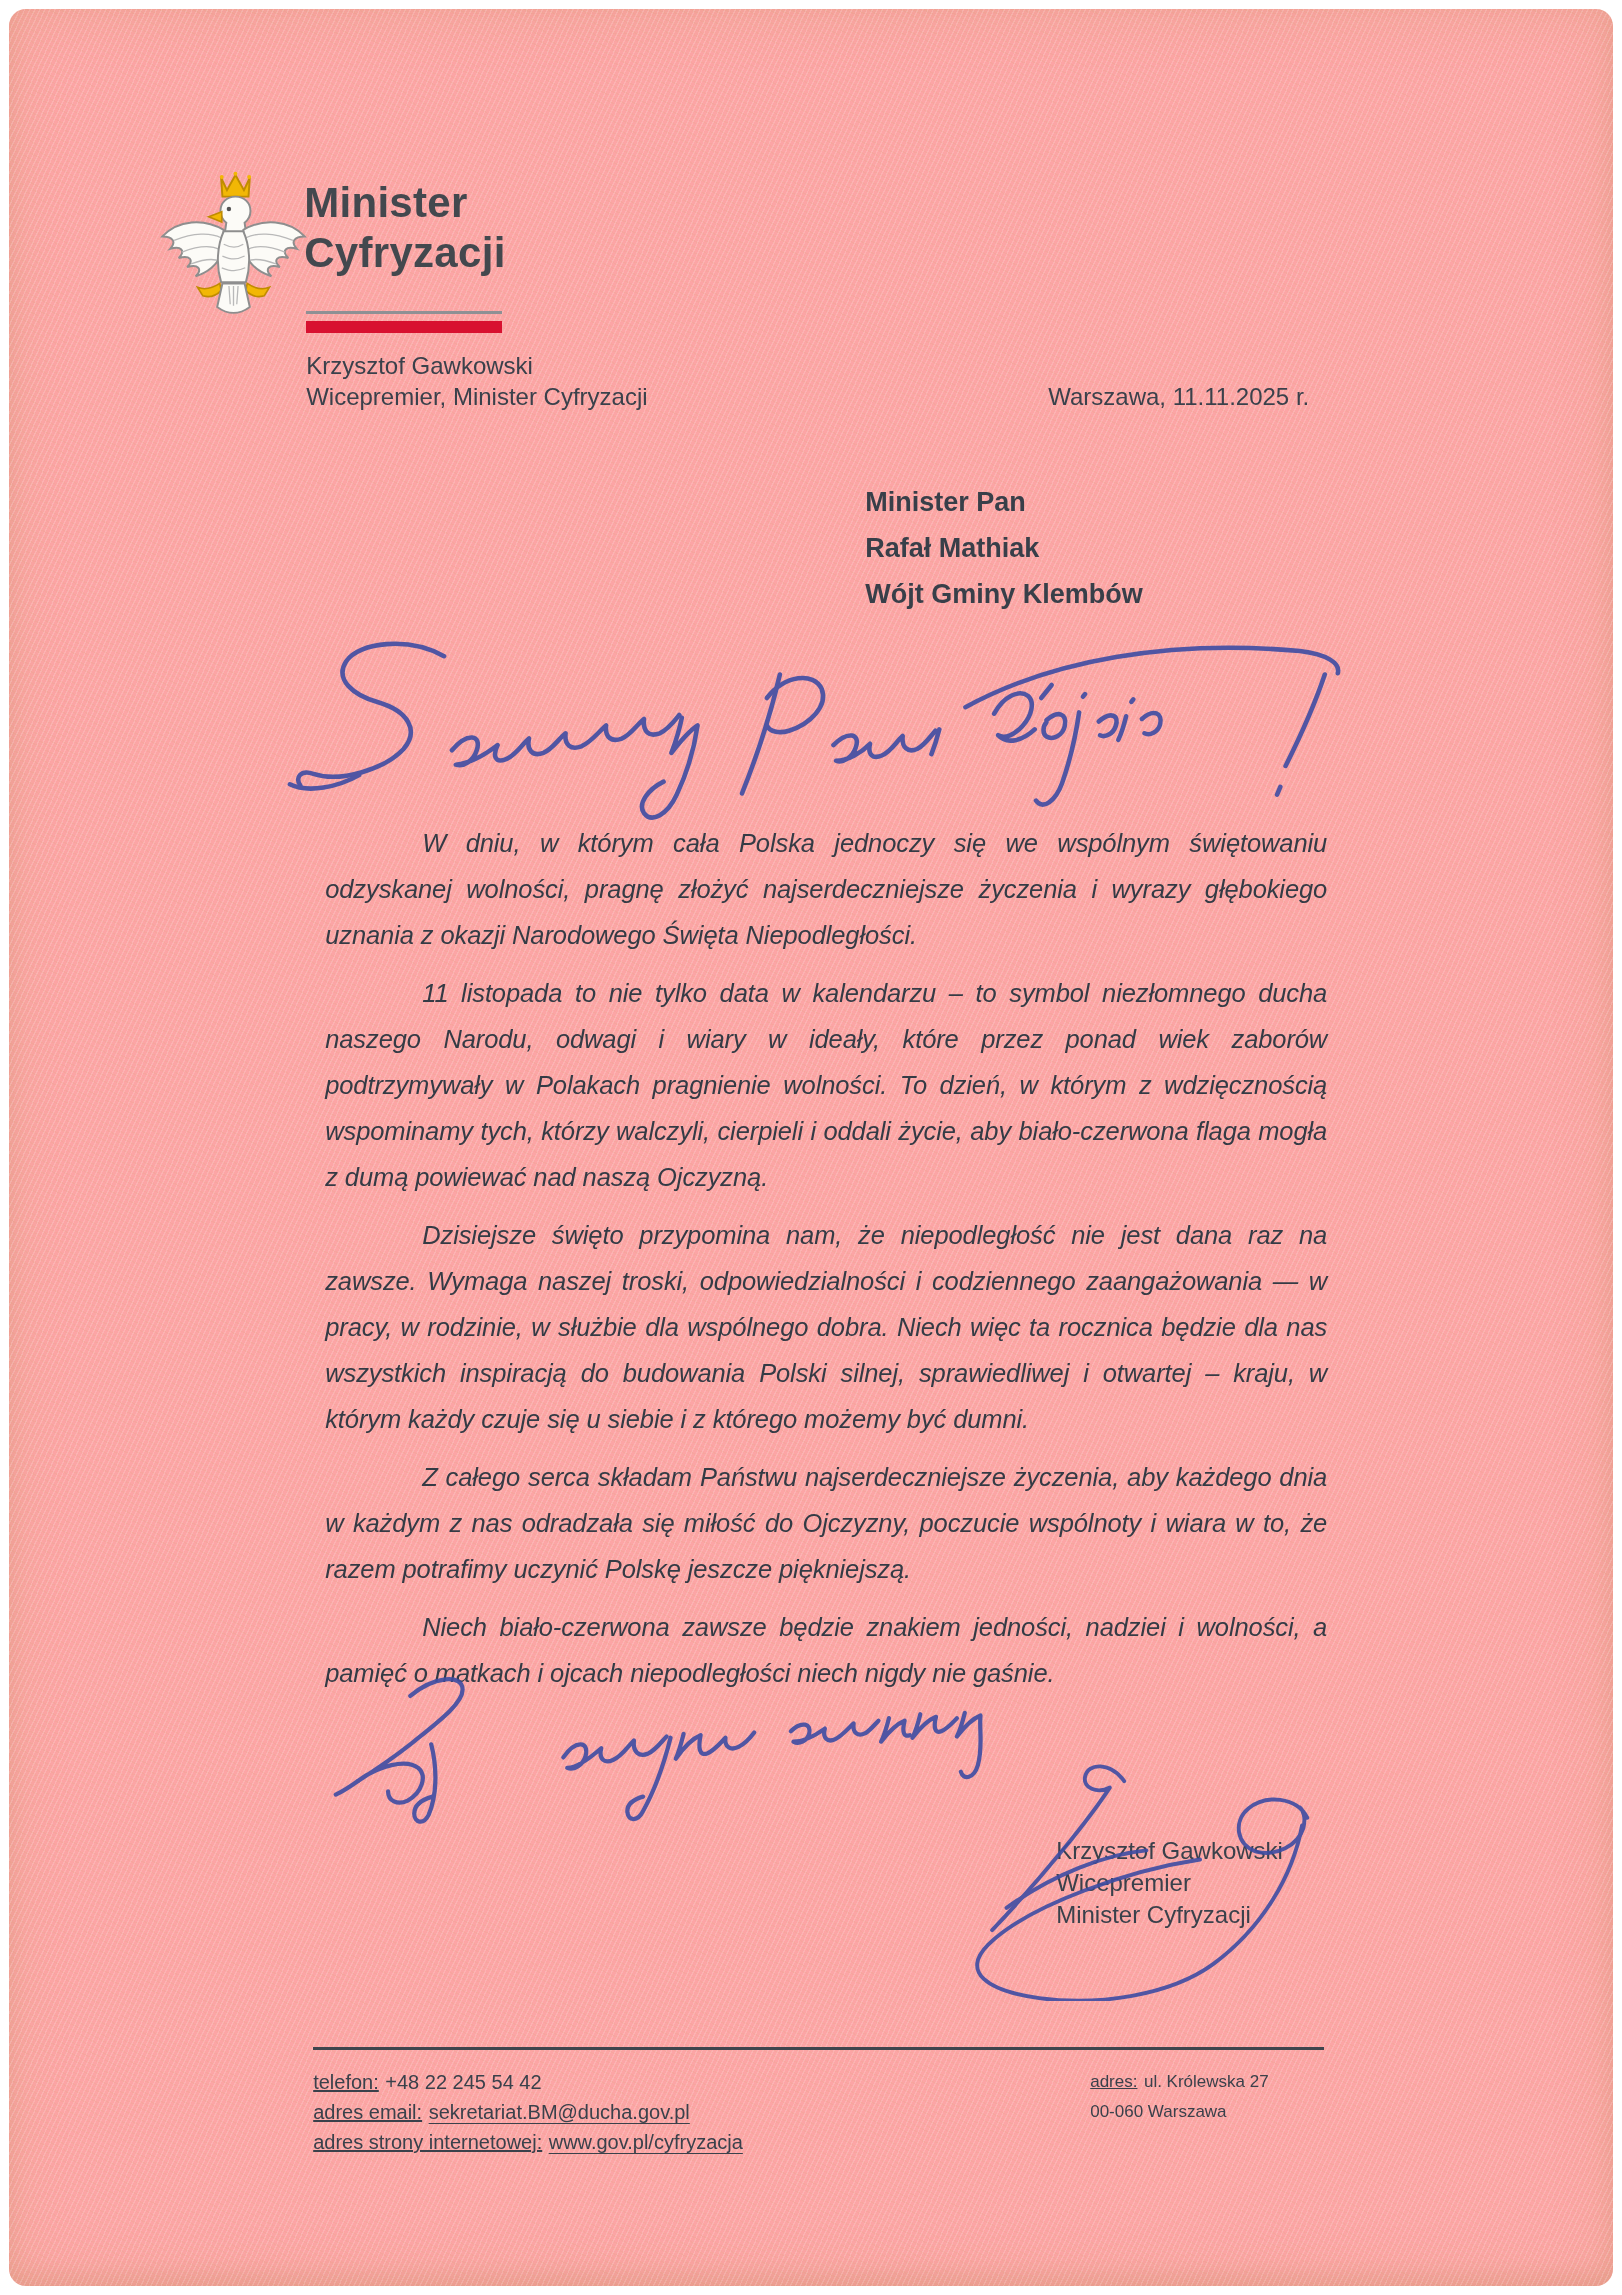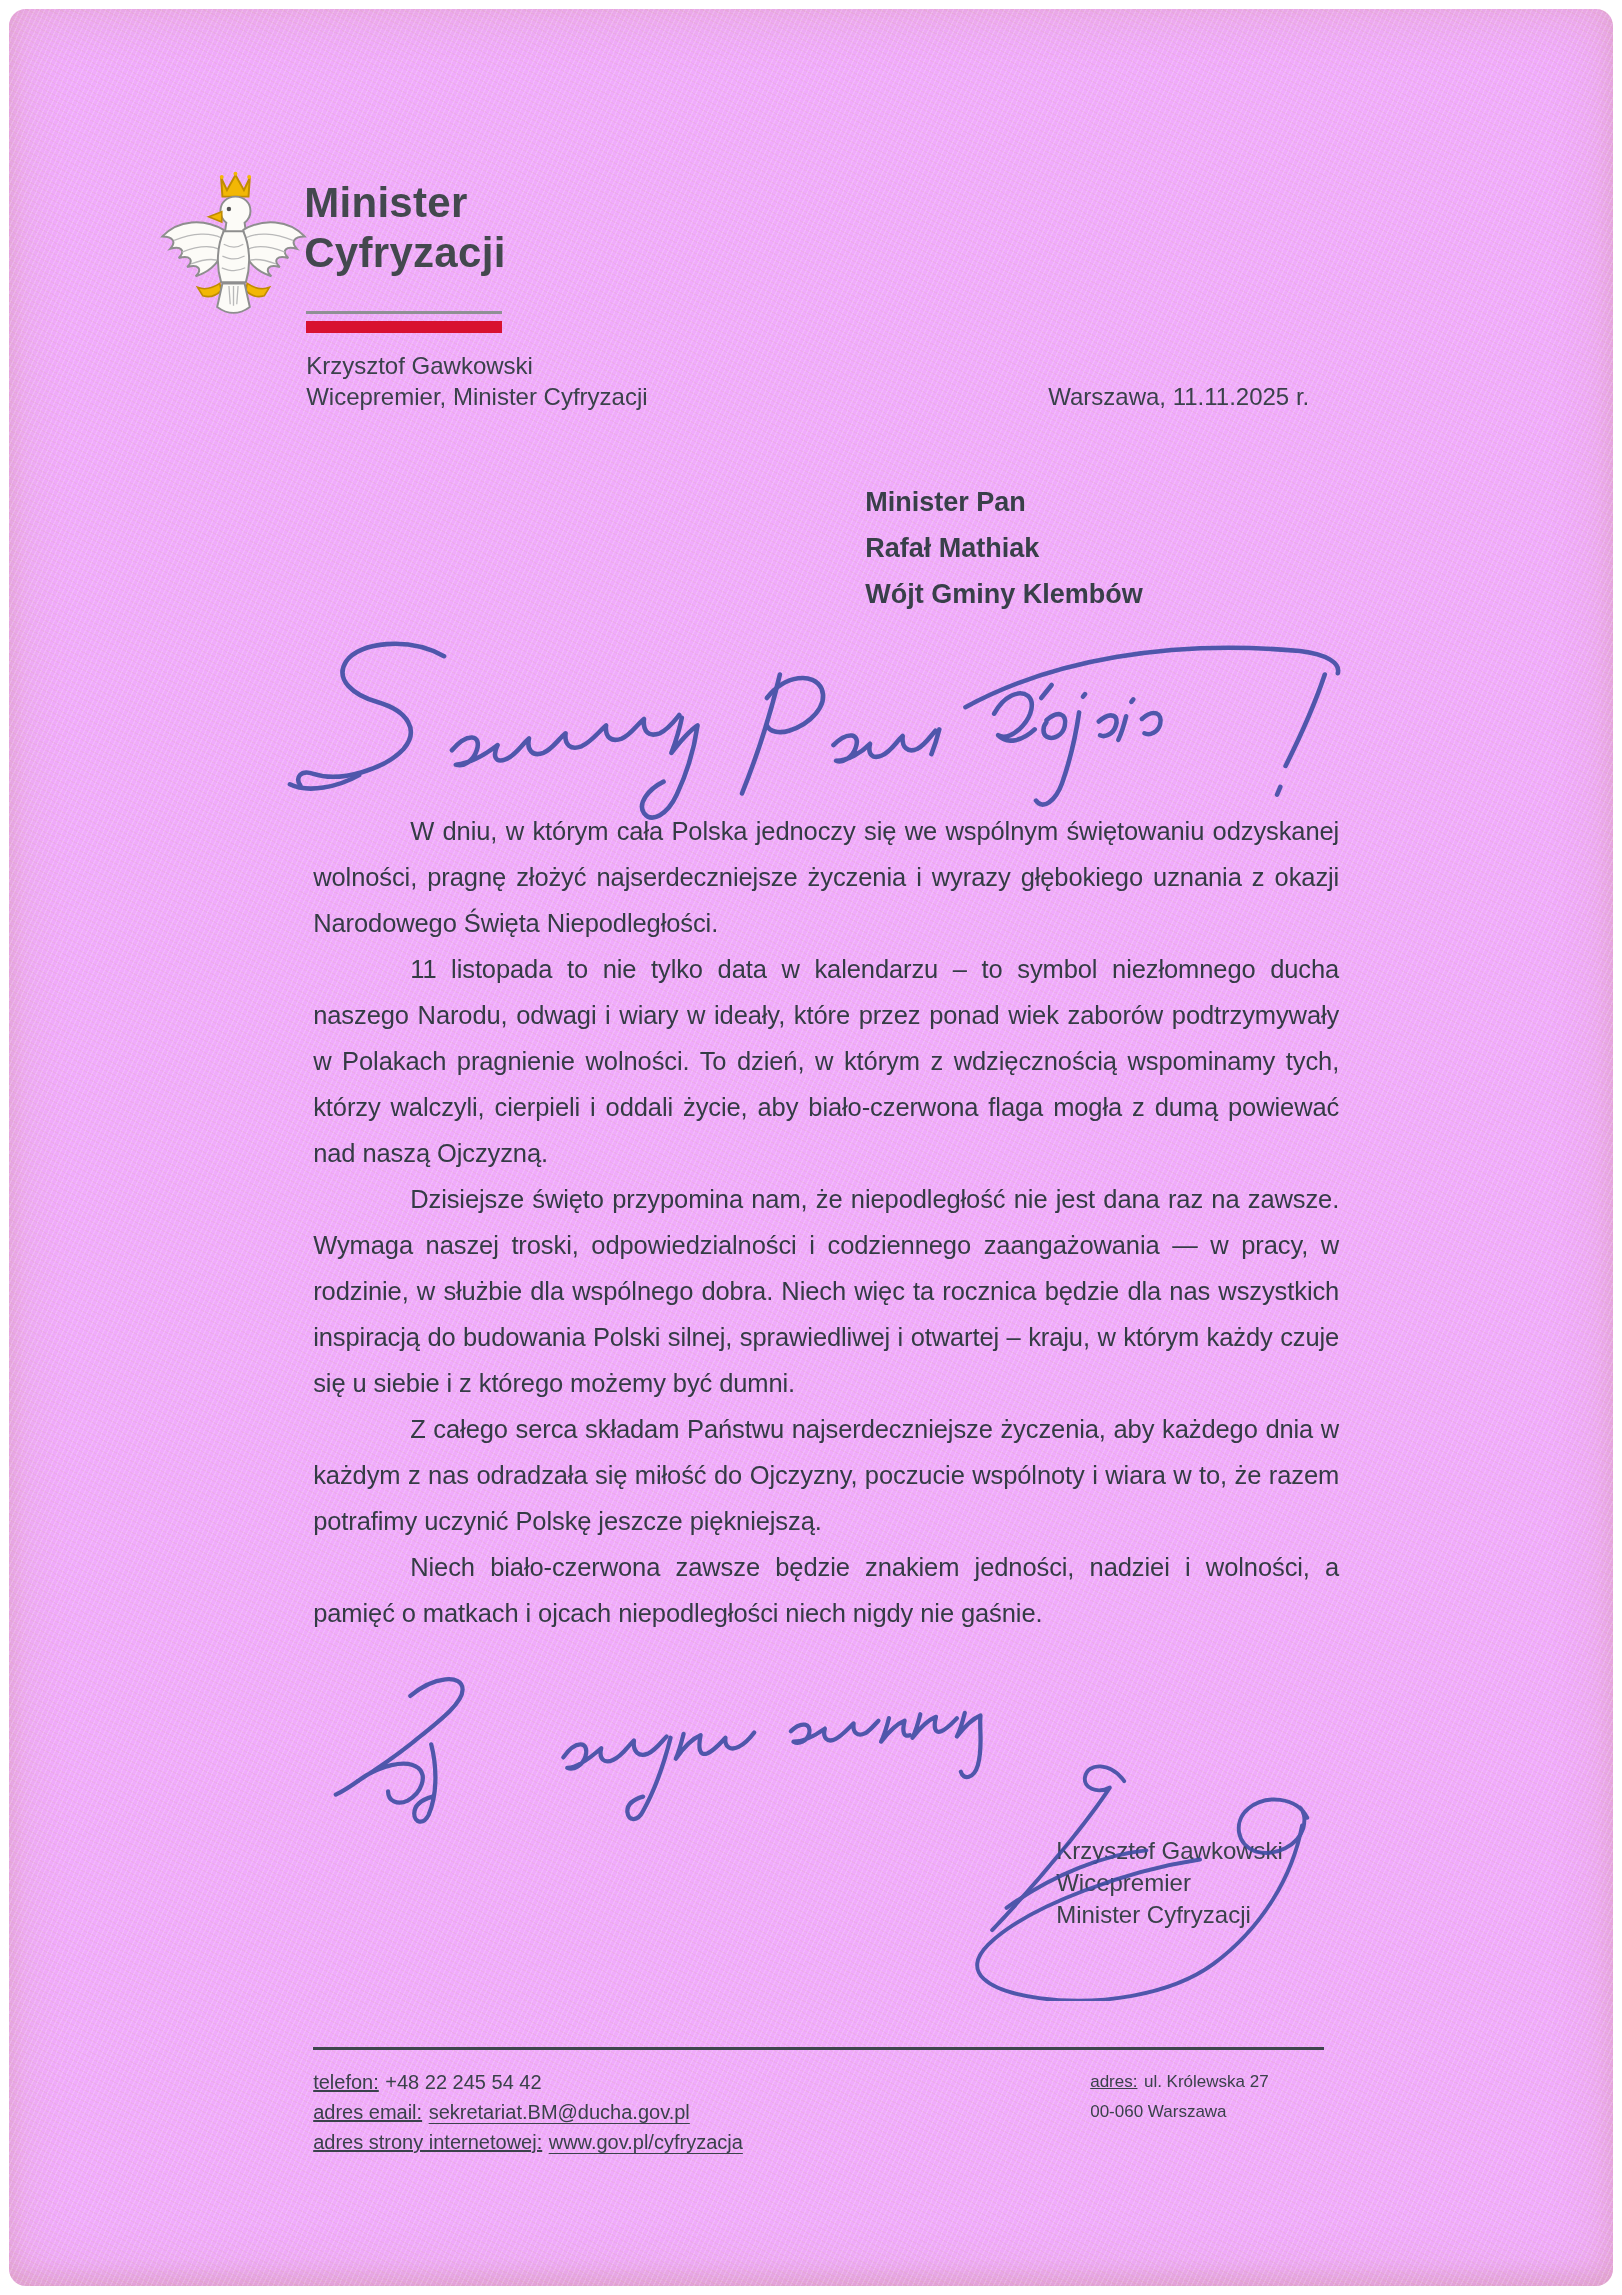--- a/index.html
+++ b/index.html
@@ -58,21 +58,21 @@
   }
 
   
   .letter-body {
     left: 304px; top: 799px; width: 1026px;
     font-size: 25.5px; line-height: 46px;
     letter-spacing: -0.1px;
     color: #343b45;
     text-align: justify;
   }
-  .letter-body p { margin: 0; text-indent: 97px; }
+  .letter-body p { margin: 12px; text-indent: 97px; font-style: italic; }
 
   
   .signature-text {
     left: 1047px; top: 1826px;
     font-size: 24px; line-height: 32px;
     color: #3a414b;
   }
 
   
   .footer-rule { left: 304px; top: 2038px; width: 1011px; height: 2.6px; background: #3f454d; }
@@ -83,21 +83,21 @@
     color: #3a414b;
     text-decoration: underline;
     text-decoration-thickness: 1.3px;
     text-underline-offset: 3.9px;
     cursor: pointer;
   }
 </style>
 </head>
 <body>
 
-<div class="paper" style="background-color: #f0abfc;">
+<div class="paper" style="background-color: #fca5a5;">
 
   <svg class="abs" style="left:139px; top:158px;" width="171" height="165" viewBox="0 0 262 252">
 
     <path d="M112,16 l9,19 l13,-23 l13,23 l9,-19 l-2,29 l-40,0 z" fill="#f2b705" stroke="#c08c00" stroke-width="3"></path>
     <circle cx="113" cy="15" r="3" fill="#f2b705"></circle>
       <circle cx="134" cy="10" r="3" fill="#f2b705"></circle>
       <circle cx="155" cy="15" r="3" fill="#f2b705"></circle>
 
     <path d="M134,45 c-14,0 -23,10 -23,22 c0,8 4,14 9,18 l-2,14 l32,0 l-2,-14 c5,-4 9,-10 9,-18 c0,-12 -9,-22 -23,-22 z" fill="#fcfbf7" stroke="#8e8e8e" stroke-width="3"></path>
     <circle cx="124" cy="64" r="3.4" fill="#555"></circle>

